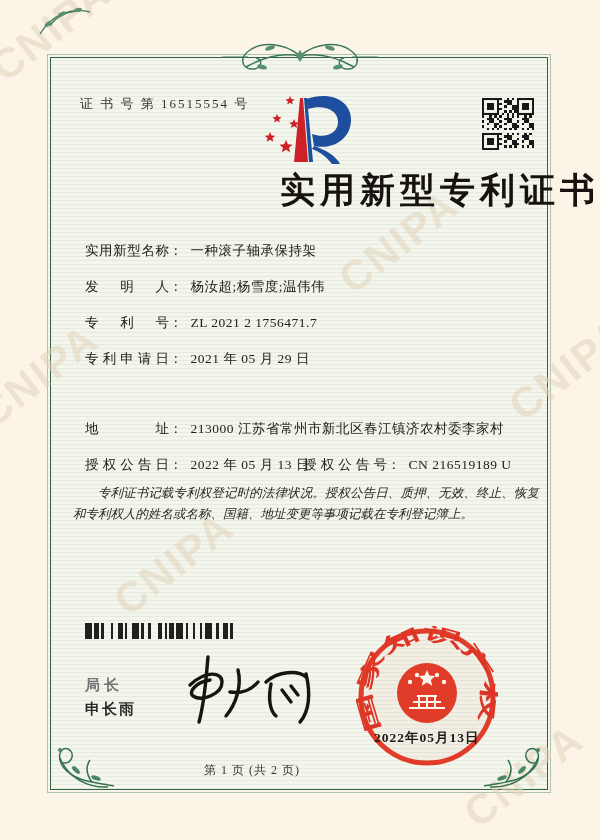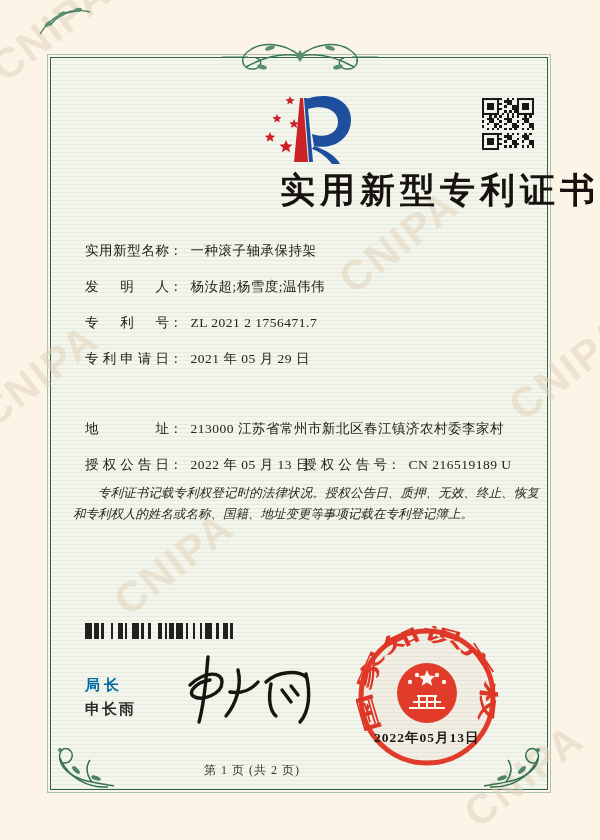--- a/index.html
+++ b/index.html
@@ -34,21 +34,21 @@
   .pair2{position:absolute;left:218px;top:0;white-space:nowrap;}
 
   .paras{left:73px;top:483px;width:466px;font-size:12.5px;line-height:21px;
          color:#2a2620;text-align:justify;font-style:italic;}
   .paras p{margin:0 0 1px 0;text-indent:2em;}
 
   .barcode{left:85px;top:623px;width:155px;height:16px;display:flex;align-items:stretch;}
   .barcode .b{background:#20201e;}
   .barcode .s{background:transparent;}
 
-  .signer-title{left:85px;top:676px;font-size:15px;font-weight:600;letter-spacing:4px;color:#0369a1;}
+  .signer-title{left:85px;top:676px;font-size:15px;font-weight:600;letter-spacing:4px;color:#737373;}
   .signer-name{left:85px;top:700px;font-size:15px;font-weight:600;letter-spacing:2px;color:#2b2b2b;}
 
   .sig{left:178px;top:652px;}
   .sealwrap{left:356px;top:626px;opacity:.94;}
   .sealdate{left:374px;top:729px;font-size:13.5px;font-weight:bold;letter-spacing:1px;color:#1c1a17;z-index:3;}
 
   .pageno{left:0;top:762px;width:504px;text-align:center;font-size:12px;
           letter-spacing:1px;color:#3a362f;}
   .contnote{left:0;top:799px;width:600px;text-align:center;font-size:13px;
             font-style:italic;color:#2e2a24;letter-spacing:2px;}
@@ -122,20 +122,21 @@
       <path d="M12,67 C32,68 52,58 60,38"></path>
       <path d="M28,62 C34,54 34,46 30,40"></path>
     </g>
     <g fill="#4c8666">
       <ellipse cx="24" cy="58" rx="5" ry="2.2" transform="rotate(-20 24 58)"></ellipse>
       <ellipse cx="44" cy="50" rx="5" ry="2.2" transform="rotate(-45 44 50)"></ellipse>
       <circle cx="60" cy="30" r="2"></circle>
     </g>
   </svg>
 
+  <div class="abs certno">证 书 号 第 16515554 号</div>
 
   <svg class="abs" style="left:248px;top:90px;" width="106" height="76" viewBox="0 0 106 76">
     <g fill="#cc2127">
       <path d="M42,6 l1.3,3 3.2,.3 -2.4,2.1 .7,3.1 -2.8,-1.7 -2.8,1.7 .7,-3.1 -2.4,-2.1 3.2,-.3 Z"></path>
       <path d="M29,24 l1.3,3 3.2,.3 -2.4,2.1 .7,3.1 -2.8,-1.7 -2.8,1.7 .7,-3.1 -2.4,-2.1 3.2,-.3 Z"></path>
       <path d="M46,29 l1.4,3.2 3.4,.3 -2.6,2.2 .8,3.3 -3,-1.8 -3,1.8 .8,-3.3 -2.6,-2.2 3.4,-.3 Z"></path>
       <path d="M22,42 l1.5,3.4 3.7,.4 -2.8,2.4 .9,3.6 -3.3,-2 -3.3,2 .9,-3.6 -2.8,-2.4 3.7,-.4 Z"></path>
       <path d="M38,50 l1.9,4.2 4.6,.5 -3.5,3 1.1,4.5 -4.1,-2.5 -4.1,2.5 1.1,-4.5 -3.5,-3 4.6,-.5 Z"></path>
       <path d="M52,8 L55,8 L60,72 L46,72 Z"></path>
     </g>

